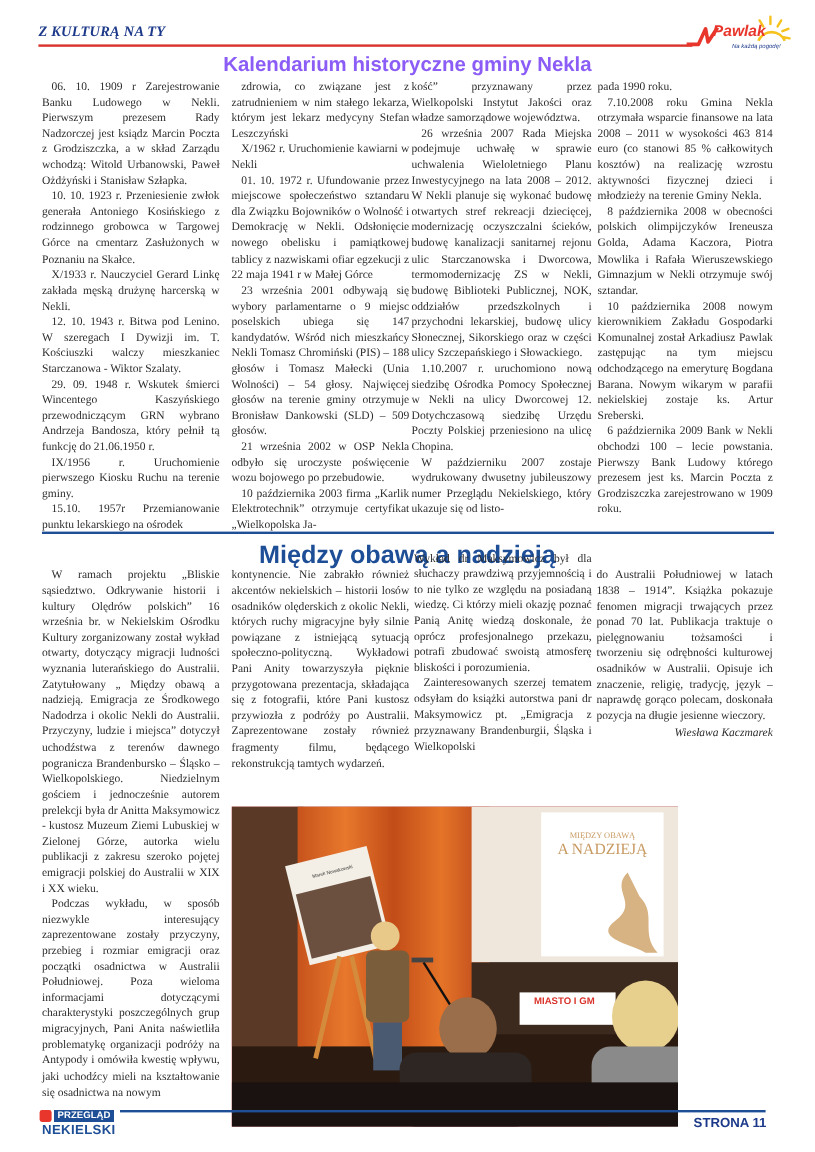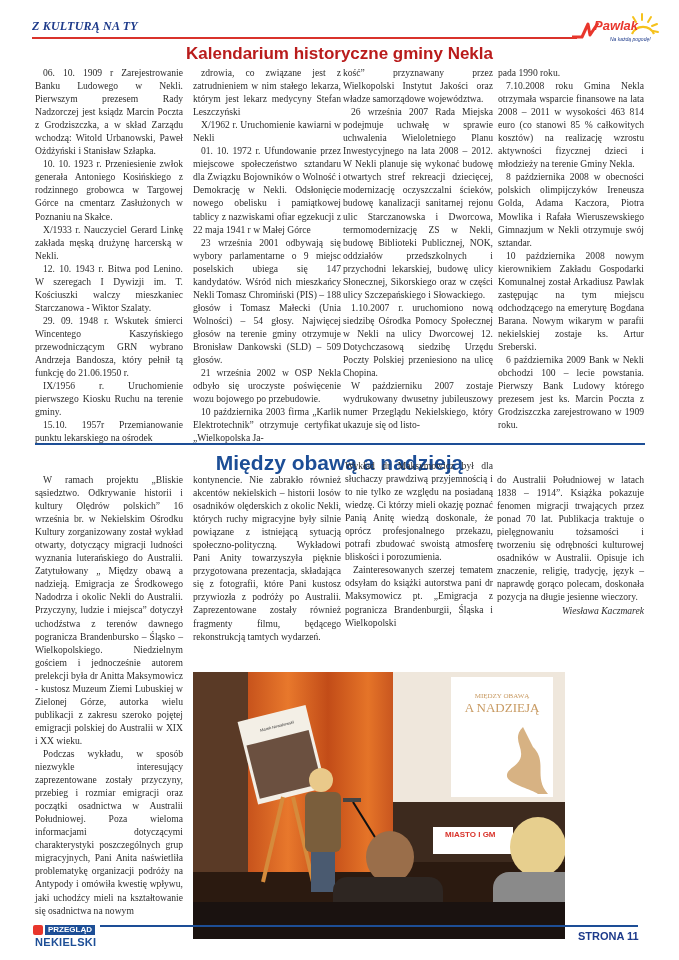--- a/index.html
+++ b/index.html
@@ -8,21 +8,21 @@
 
   .header { position: absolute; left: 32px; top: 14px; width: 640px; height: 30px; }
   .section-title { position: absolute; left: 0; top: 5px; font-family: "Liberation Serif", serif; font-style: italic; font-weight: bold; font-size: 12px; color: #1d3a8a; letter-spacing: 0.2px; }
   .header-rule { position: absolute; left: 0; top: 23px; width: 545px; height: 2px; background: #d9332b; }
   .logo { position: absolute; left: 540px; top: -2px; width: 100px; height: 34px; }
   .logo-text { position: absolute; left: 22px; top: 6px; font-family: "Liberation Sans", sans-serif; font-style: italic; font-weight: bold; font-size: 13px; color: #e8362c; }
   .logo-tag { position: absolute; left: 38px; top: 24px; font-family: "Liberation Sans", sans-serif; font-style: italic; font-size: 5px; color: #1d3a8a; }
   .logo-sun { position: absolute; left: 50px; top: 0; }
 
   .headline { position: absolute; font-family: "Liberation Sans", sans-serif; font-weight: bold; text-align: center; }
-  .headline-1 { left: 0; width: 679px; top: 44px; font-size: 17px; color: #b91c1c; text-align: center; }
+  .headline-1 { left: 0; width: 679px; top: 44px; font-size: 17px; color: #8b5cf6; text-align: center; }
   .headline-2 { left: 0; width: 679px; top: 451px; font-size: 21px; color: #1d4e96; }
 
   .col { position: absolute; font-size: 9.6px; line-height: 13.05px; text-align: justify; hyphens: manual; color: #2d2d2d; }
   .col p { text-indent: 8px; }
   .k1 { left: 35px; top: 66px; width: 148px; }
   .k2 { left: 193px; top: 66px; width: 148px; }
   .k3 { left: 343px; top: 66px; width: 150px; }
   .k4 { left: 498px; top: 66px; width: 146px; }
 
   .rule-blue { position: absolute; left: 35px; width: 610px; height: 2px; background: #1d4e96; }
@@ -107,21 +107,21 @@
 
 <div class="col m1">
   <p>W ramach projektu „Bliskie sąsiedztwo. Odkrywanie historii i kultury Olędrów polskich” 16 września br. w Nekielskim Ośrodku Kultury zorganizowany został wykład otwarty, dotyczący migracji ludności wyznania luterańskiego do Australii. Zatytułowany „ Między obawą a nadzieją. Emigracja ze Środkowego Nadodrza i okolic Nekli do Australii. Przyczyny, ludzie i miejsca” dotyczył uchodźstwa z terenów dawnego pogranicza Brandenbursko – Śląsko – Wielkopolskiego. Niedzielnym gościem i jednocześnie autorem prelekcji była dr Anitta Maksymowicz - kustosz Muzeum Ziemi Lubuskiej w Zielonej Górze, autorka wielu publikacji z zakresu szeroko pojętej emigracji polskiej do Australii w XIX i XX wieku.</p>
   <p>Podczas wykładu, w sposób niezwykle interesujący zaprezentowane zostały przyczyny, przebieg i rozmiar emigracji oraz początki osadnictwa w Australii Południowej. Poza wieloma informacjami dotyczącymi charakterystyki poszczególnych grup migracyjnych, Pani Anita naświetliła problematykę organizacji podróży na Antypody i omówiła kwestię wpływu, jaki uchodźcy mieli na kształtowanie się osadnictwa na nowym</p>
 </div>
 <div class="col m2">
   <p style="text-indent:0">kontynencie. Nie zabrakło również akcentów nekielskich – historii losów osadników olęderskich z okolic Nekli, których ruchy migracyjne były silnie powiązane z istniejącą sytuacją społeczno-polityczną. Wykładowi Pani Anity towarzyszyła pięknie przygotowana prezentacja, składająca się z fotografii, które Pani kustosz przywiozła z podróży po Australii. Zaprezentowane zostały również fragmenty filmu, będącego rekonstrukcją tamtych wydarzeń.</p>
 </div>
 <div class="col m3">
   <p style="text-indent:0">Wykład dr Maksymowicz był dla słuchaczy prawdziwą przyjemnością i to nie tylko ze względu na posiadaną wiedzę. Ci którzy mieli okazję poznać Panią Anitę wiedzą doskonale, że oprócz profesjonalnego przekazu, potrafi zbudować swoistą atmosferę bliskości i porozumienia.</p>
-  <p>Zainteresowanych szerzej tematem odsyłam do książki autorstwa pani dr Maksymowicz pt. „Emigracja z pogranicza Brandenburgii, Śląska i Wielkopolski</p>
+  <p>Zainteresowanych szerzej tematem odsyłam do książki autorstwa pani dr Maksymowicz pt. „Emigracja z przyznawany Brandenburgii, Śląska i Wielkopolski</p>
 </div>
 <div class="col m4">
   <p style="text-indent:0">do Australii Południowej w latach 1838 – 1914”. Książka pokazuje fenomen migracji trwających przez ponad 70 lat. Publikacja traktuje o pielęgnowaniu tożsamości i tworzeniu się odrębności kulturowej osadników w Australii. Opisuje ich znaczenie, religię, tradycję, język – naprawdę gorąco polecam, doskonała pozycja na długie jesienne wieczory.</p>
   <p class="signature">Wiesława Kaczmarek</p>
 </div>
 
 <div class="photo">
   <svg width="445" height="267" viewBox="0 0 445 267">
     <defs>
       <linearGradient id="curt" x1="0" x2="1">

